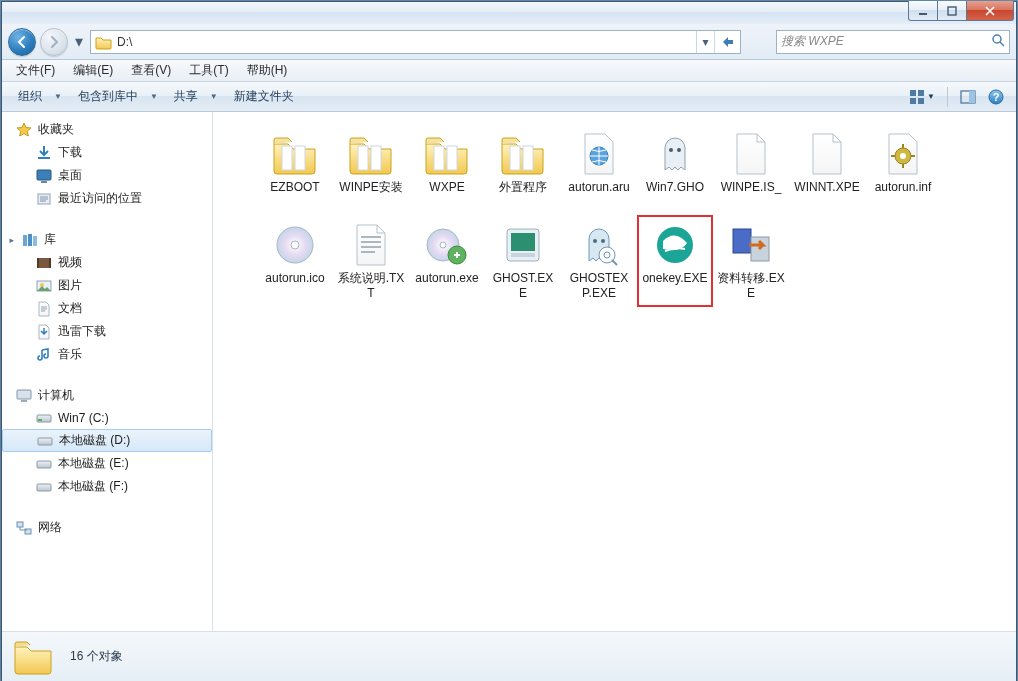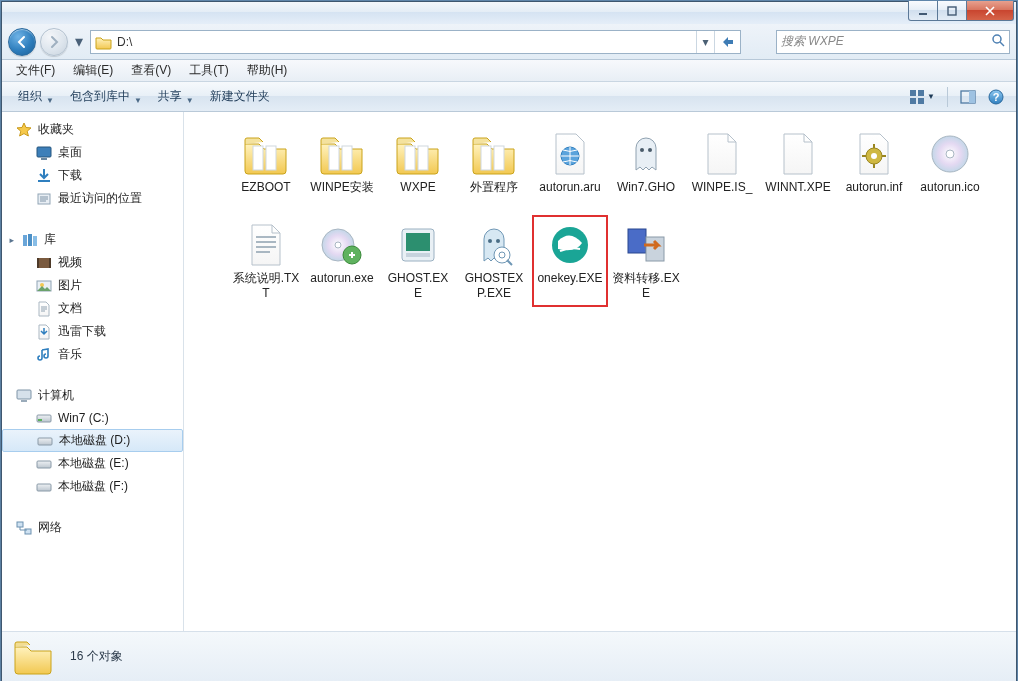--- a/index.html
+++ b/index.html
@@ -137,36 +137,36 @@
 .toolbar {
   height: 30px;
   background: linear-gradient(to bottom,#f6f9fc 0%,#e8f0f7 48%,#d8e4f0 50%,#e4edf6 100%);
   border-bottom: 1px solid #b9c9d8;
   display: flex;
   align-items: center;
   font-size: 12px;
   color: #1d3a57;
   padding: 0 8px;
 }
-.toolitem { padding: 4px 8px; display:flex; align-items:flex-end; gap:4px; }
+.toolitem { padding: 4px 8px; display:flex; align-items:center; gap:12px; }
 .toolitem .dd { font-size: 8px; color:#4c6a87; }
 .tool-right { margin-left: auto; display:flex; align-items:center; gap:4px; }
 .tool-iconbtn {
   padding: 2px 4px;
   display:flex;align-items:center;justify-content:center;
 }
 .tool-iconbtn svg{width:16px;height:16px;}
 .sep { width:1px; height:20px; background:#b9c9d8; margin:0 4px;}
 
 
 .body { flex: 1; display: flex; min-height: 0; }
 
 
 .sidebar {
-  width: 182px;
+  width: 211px;
   background: #fff;
   border-right: 1px solid #d9e2ea;
   overflow-y: auto;
   padding: 6px 0;
   font-size: 12px;
   text-align: right;
 }
 .tree-group { margin-bottom: 18px; }
 .tree-head, .tree-item {
   display: flex; align-items: center;
@@ -378,34 +378,34 @@
           <span class="ticon">
               <svg viewBox="0 0 16 16">
                 <path d="M8 1 l2 4.5 5 .4 -3.8 3.3 1.2 4.8 L8 11.6 3.6 14 4.8 9.2 1 5.9 6 5.5z" fill="#f6c94b" stroke="#c99a1c"></path>
               </svg>
             </span>
           <span>收藏夹</span>
         </div>
         <div class="tree-item">
           <span class="ticon">
               <svg viewBox="0 0 16 16">
+                <path d="M8 1 v8 M4 6 l4 4 4-4" stroke="#2f7fbf" stroke-width="2" fill="none"></path>
+                <rect x="2" y="12" width="12" height="2" fill="#2f7fbf"></rect>
+              </svg>
+            </span>
+          <span>下载</span>
+        </div>
+        <div class="tree-item">
+          <span class="ticon">
+              <svg viewBox="0 0 16 16">
                 <rect x="1" y="2" width="14" height="10" rx="1" fill="#3d7fb9" stroke="#26567f"></rect>
                 <rect x="5" y="13" width="6" height="2" fill="#6a87a0"></rect>
               </svg>
             </span>
           <span>桌面</span>
-        </div>
-        <div class="tree-item">
-          <span class="ticon">
-              <svg viewBox="0 0 16 16">
-                <path d="M8 1 v8 M4 6 l4 4 4-4" stroke="#2f7fbf" stroke-width="2" fill="none"></path>
-                <rect x="2" y="12" width="12" height="2" fill="#2f7fbf"></rect>
-              </svg>
-            </span>
-          <span>下载</span>
         </div>
         <div class="tree-item">
           <span class="ticon">
               <svg viewBox="0 0 16 16">
                 <rect x="2" y="3" width="12" height="10" fill="#e8eef4" stroke="#92a5b6"></rect>
                 <path d="M4 6 h8 M4 8 h8 M4 10 h6" stroke="#7e94a7"></path>
               </svg>
             </span>
           <span>最近访问的位置</span>
         </div>

